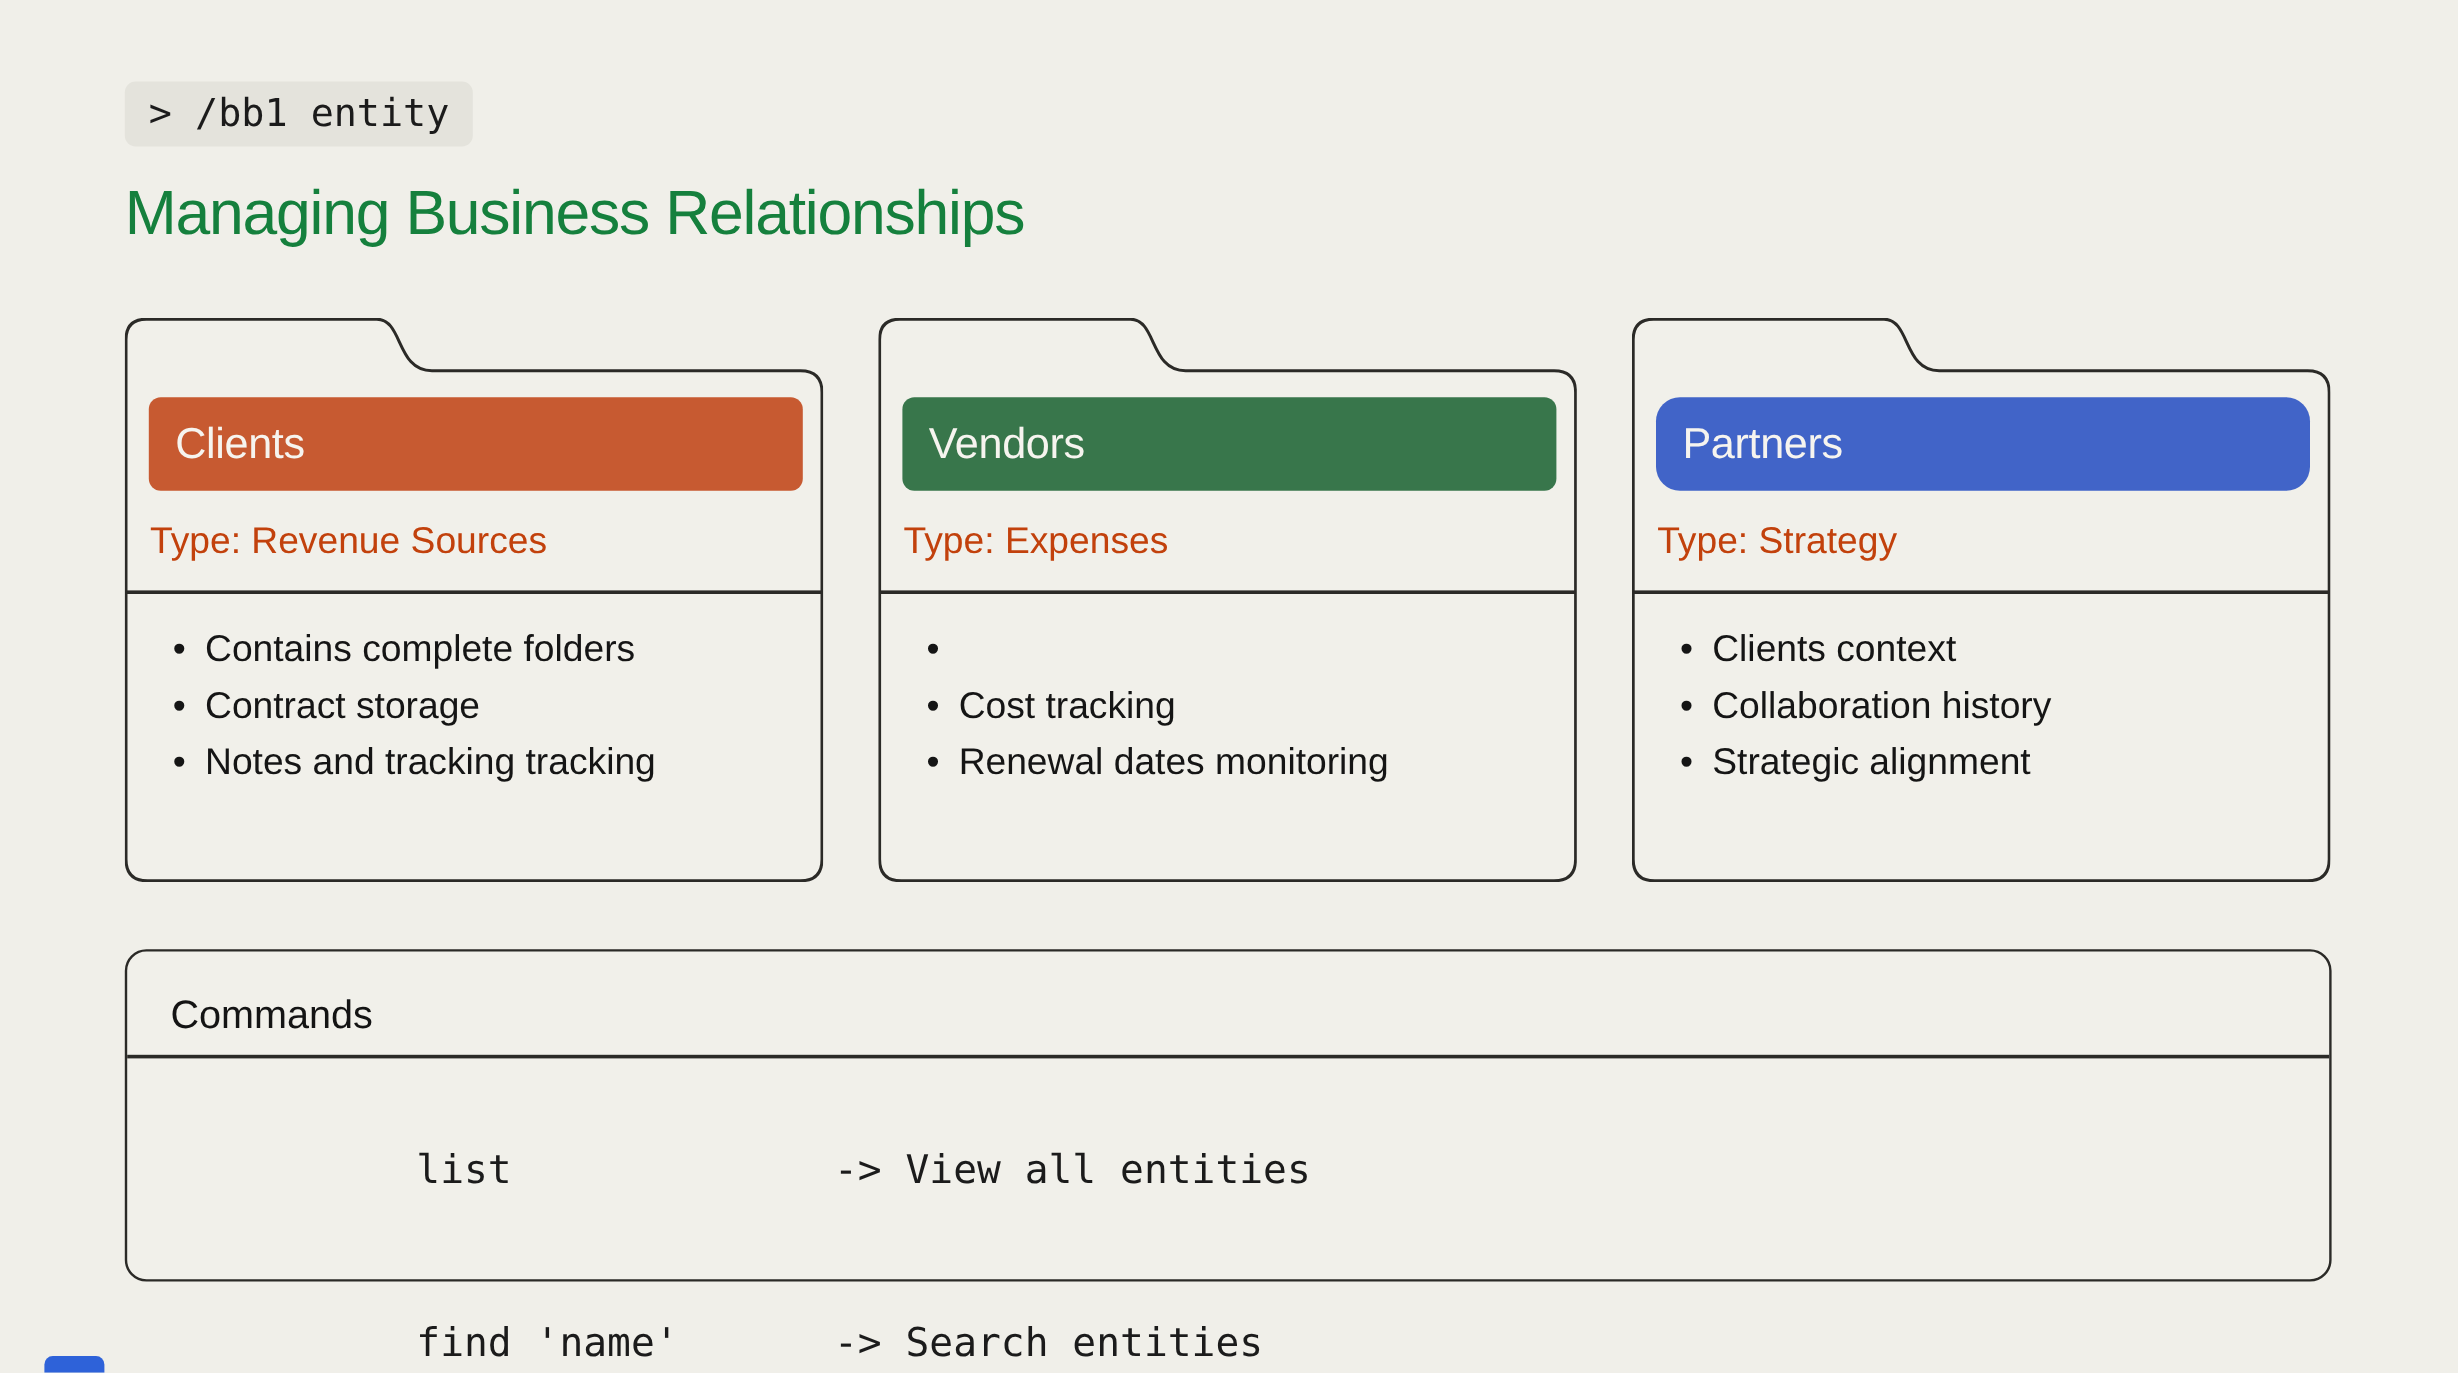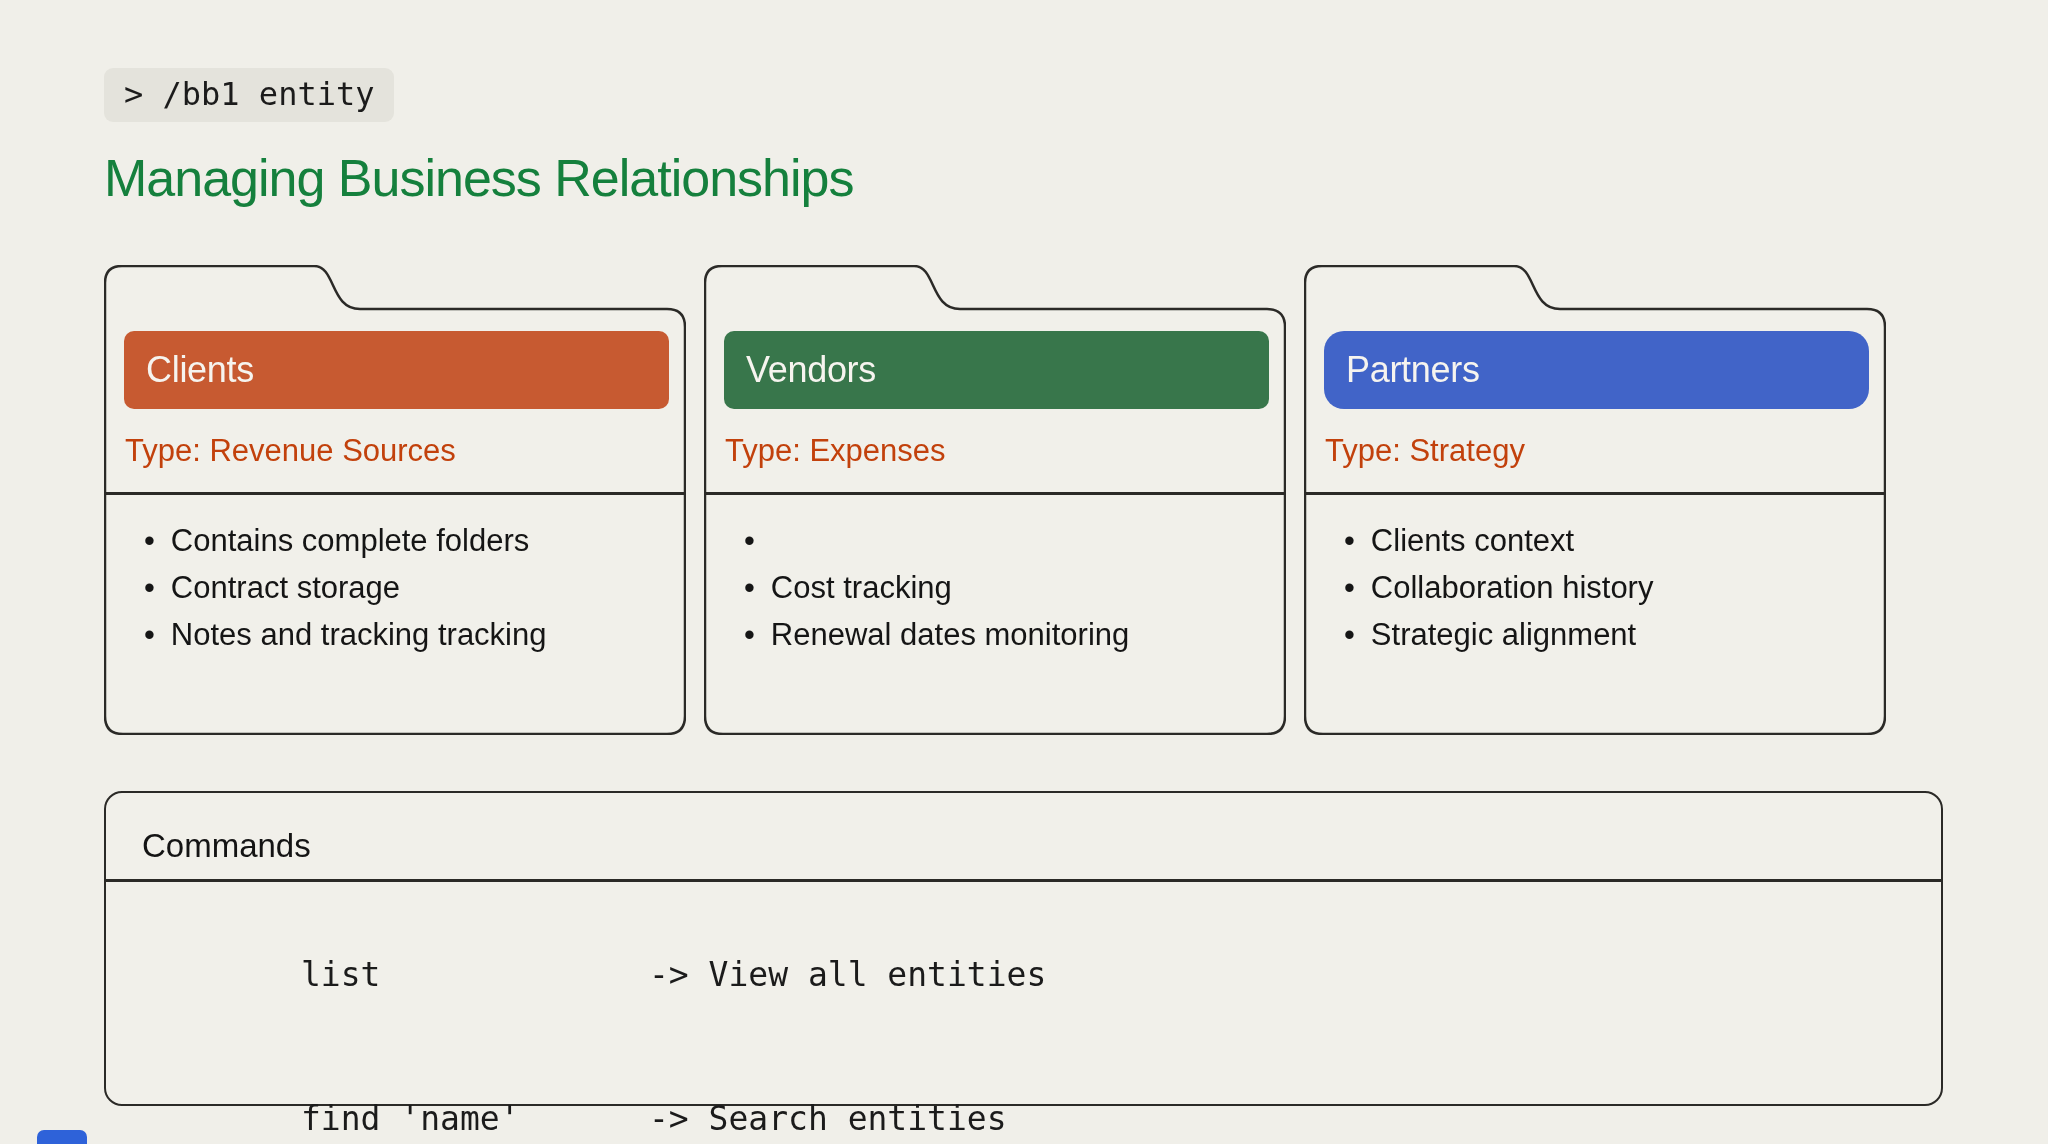--- a/index.html
+++ b/index.html
@@ -33,21 +33,21 @@
     font-size:52px;
     font-weight:500;
     letter-spacing:-1px;
     line-height:1.25;
     color:#15803d;
   }
 
   
   .cards {
     display:flex;
-    gap:18px;
+    gap:46px;
     margin-top:54px;
   }
   .card {
     position:relative;
     width:582px; height:470px;
     flex:0 0 582px;
   }
   .folder-outline { position:absolute; inset:0; width:582px; height:470px; }
   .folder-outline path {
     fill:#F1F0EA;
@@ -89,21 +89,21 @@
     line-height:47px;
     font-size:31px;
     color:#151515;
   }
   .dot { margin-right:16px; font-size:31px; }
 
   
   .commands {
     position:relative;
     margin-top:56px;
-    width:1839px; height:315px;
+    width:1839px; height:277px;
     border:2.5px solid #2B2A27;
     border-radius:18px;
     background:#F1F0EA;
   }
   .commands-title {
     position:absolute;
     top:34px; left:36px;
     font-size:33px;
     font-weight:500;
     color:#141414;
@@ -114,21 +114,21 @@
     background:#2B2A27;
   }
   .command-rows {
     position:absolute;
     top:110px; left:36px; right:20px;
     font-family:"DejaVu Sans Mono", monospace;
     font-size:33px;
     color:#1B1B1B;
   }
   .cmd-row { line-height:48px; white-space:pre; }
-  .cmd { display:inline-block; width:348px; white-space:pre; }
+  .cmd { display:inline-block; width:348px; white-space:pre;margin-left:46px; }
   .desc { white-space:pre; }
 
   
   .blue-sliver {
     position:absolute;
     left:37px; bottom:0;
     width:50px; height:14px;
     border-radius:7px 7px 0 0;
   }
 </style>

